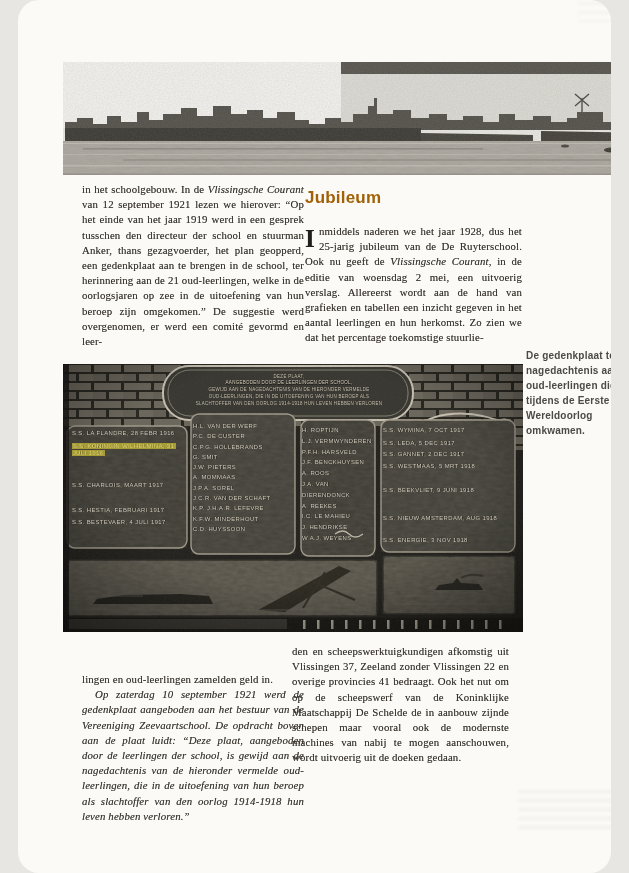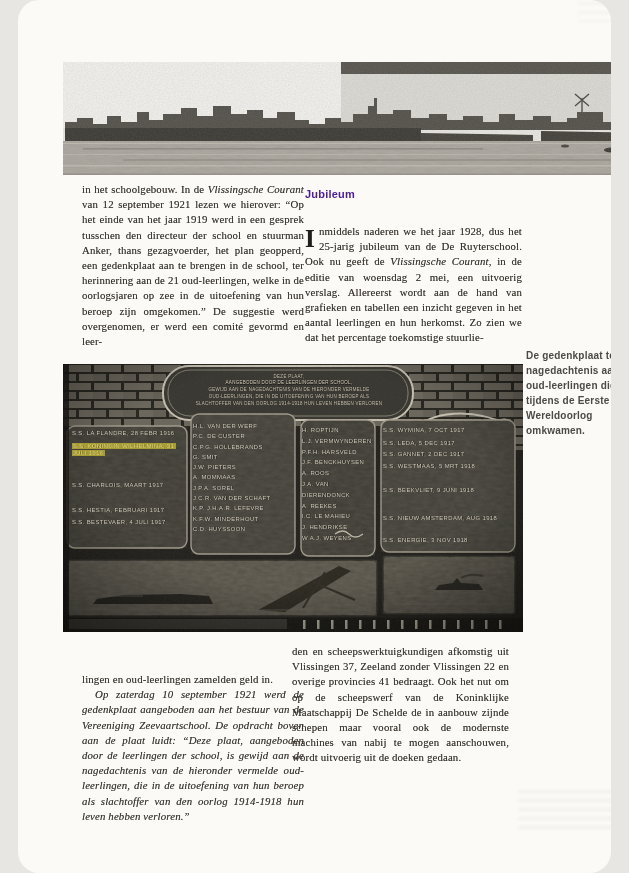--- a/index.html
+++ b/index.html
@@ -21,21 +21,21 @@
     float:left;font-family:"Liberation Serif",serif;font-weight:700;
     font-size:25px;line-height:27px;margin:1px 4px 0 0;color:#211f1b;
   }
   #lp1{left:64px;top:182px;width:222px;}
   #rp1{left:287px;top:224px;width:217px;}
   #lp2{left:64px;top:644px;width:222px;margin-top:28px;}
   #rp2{left:274px;top:644px;width:217px;}
   .heading{
     position:absolute;left:287px;top:188px;
     font-family:"Liberation Sans",sans-serif;font-weight:700;
-    font-size:11px;color:#4c1d95;letter-spacing:.2px;
+    font-size:17px;color:#a16207;letter-spacing:.2px;
   }
   
   .caption{
     position:absolute;left:508px;top:348px;width:114px;
     font-family:"Liberation Sans",sans-serif;font-weight:700;
     font-size:10px;line-height:15px;color:#4c4a46;letter-spacing:.2px;
   }
   
   .top-photo{position:absolute;left:45px;top:62px;width:584px;height:113px;}
   .plaque{position:absolute;left:45px;top:364px;width:460px;height:268px;}

